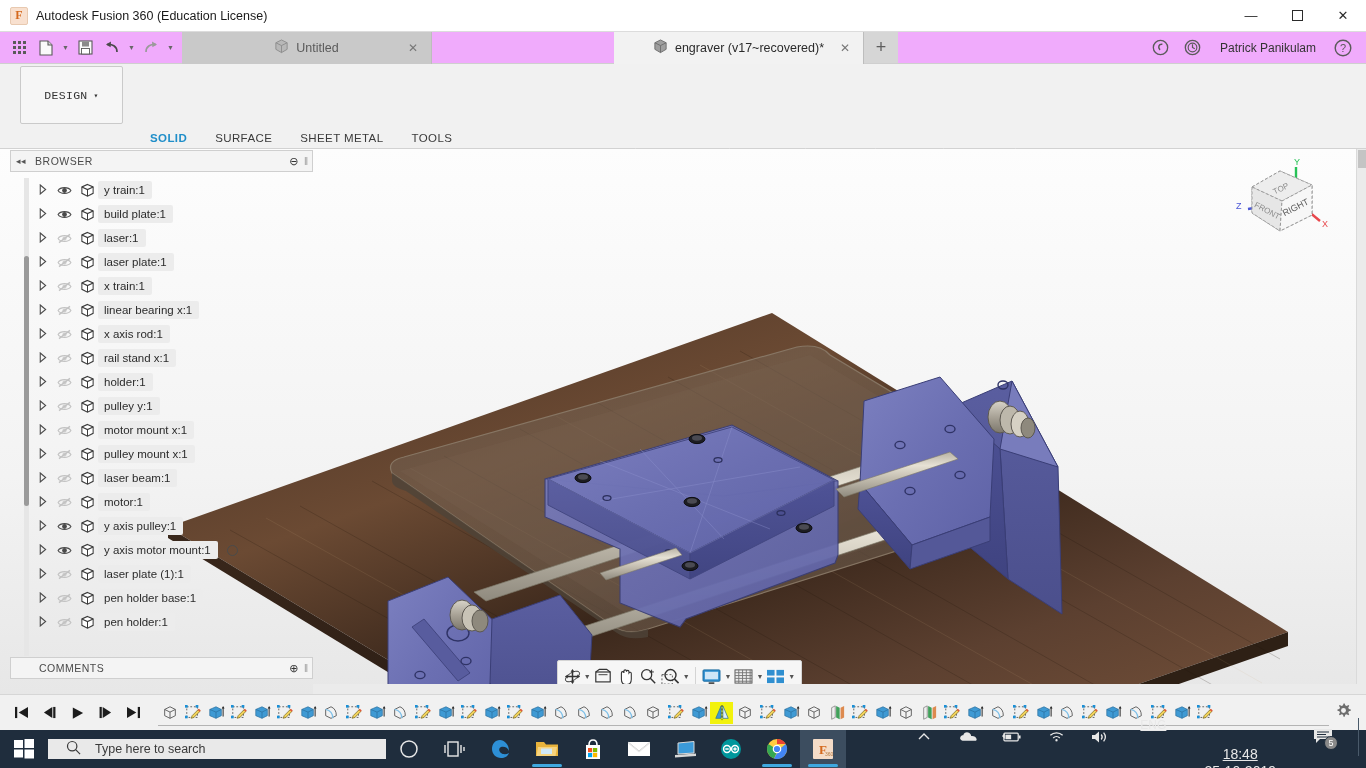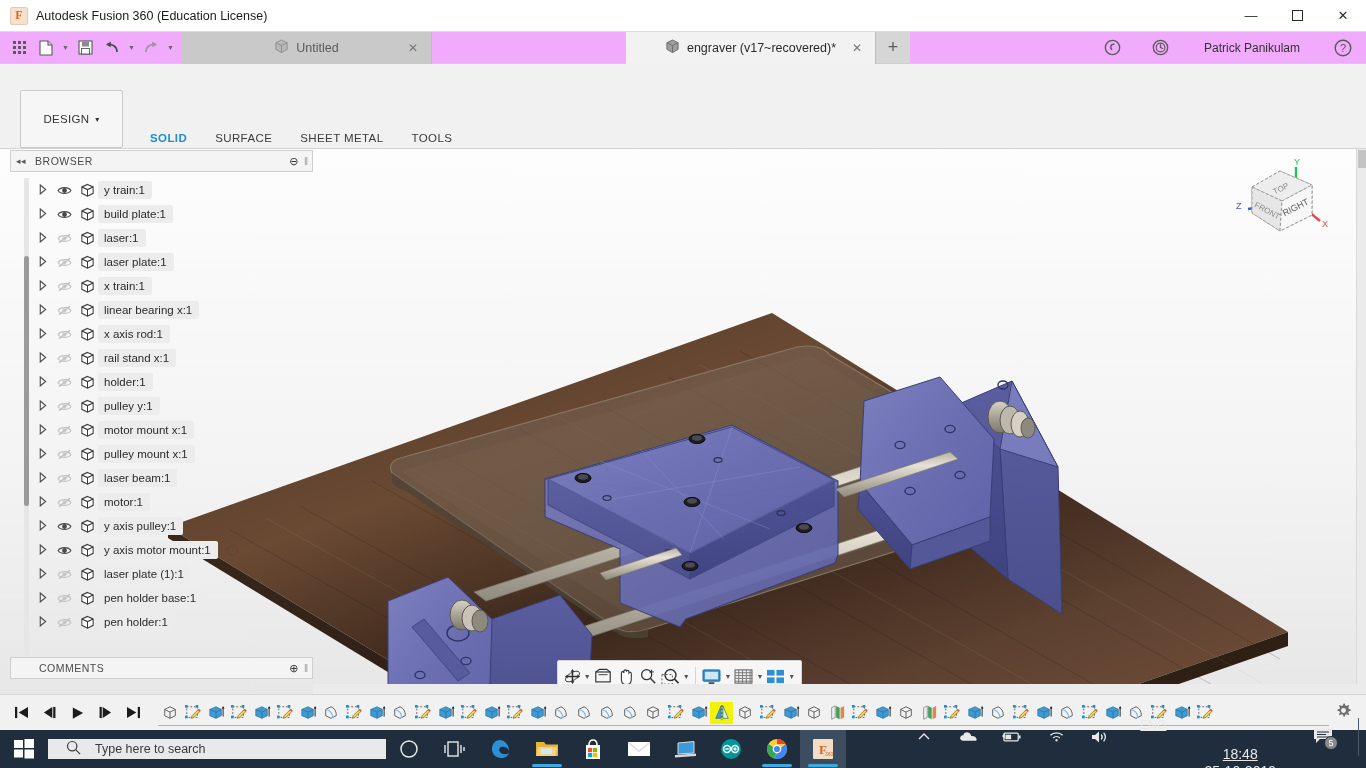--- a/index.html
+++ b/index.html
@@ -45,45 +45,45 @@
     font-size: 7px; color:#666; }
   .grid9 { display: grid; grid-template-columns: repeat(3,3px); grid-template-rows: repeat(3,3px);
     gap: 2px; }
   .grid9 i { background: #5a5a5a; display:block; width:3px; height:3px; }
 
   .doc-tab {
     min-width: 250px; height: 32px; display: flex; align-items: center; justify-content: center;
     position: relative; font-size: 12.5px; color: #5a5a5a; padding: 0 30px;
     background: #c9c9c9; border-right: 1px solid #bdbdbd;
   }
-  .doc-tab.active { background: #f2f2f2; color: #2b2b2b; margin-left: 12px; }
+  .doc-tab.active { background: #f2f2f2; color: #2b2b2b; }
   .doc-tab .cube-ico { margin-right: 7px; }
   .doc-tab .x {
     position: absolute; right: 10px; top: 8px; width: 16px; height: 16px;
     display: flex; align-items: center; justify-content: center; font-size: 12px; color: #777;
   }
   .tab-spacer { flex: 0 0 182px; }
   .tab-plus {
     width: 34px; display: flex; align-items: center; justify-content: center;
     font-size: 18px; color: #5d5d5d; background: #d6d6d6;
   }
-  .tab-right { margin-left: auto; display: flex; align-items: center; gap: 18px; padding-right: 8px; }
+  .tab-right { margin-left: auto; display: flex; align-items: center; gap: 2px; padding-right: 8px; }
   .tr-ico { width: 30px; height: 32px; display:flex; align-items:center; justify-content:center; color:#555; }
   .user-name { font-size: 12px; color: #333; padding: 0 10px; }
 
   
   .ribbon {
     position: absolute; left: 0; top: 64px; width: 1366px; height: 85px;
     background: #f1f1f1; border-bottom: 1px solid #d2d2d2;
   }
   .design-box {
-    position: absolute; left: 20px; top: 26px; width: 103px; height: 58px;
+    position: absolute; left: 20px; top: 2px; width: 103px; height: 58px;
     border: 1px solid #cacaca; background: #f6f6f6; border-radius: 2px;
     display: flex; align-items: center; justify-content: center;
-    font-size: 11.5px; color: #333; letter-spacing: .3px;
+    font-size: 11.5px; color: #333; letter-spacing: .3px; font-family: Liberation Mono, monospace;
   }
   .wtabs { position: absolute; left: 136px; top: 66px; display: flex; gap: 0; }
   .wtab {
     font-size: 11.5px; color: #3a3a3a; padding: 2px 14px 5px 14px; letter-spacing: .4px;
   }
   .wtab.active { color: #1f8ec9; border-bottom: 3px solid #1f8ec9; font-weight: 600; }
 
   .panels { position: absolute; left: 130px; top: 84px; display: flex; align-items: flex-start; height: 64px;}
   .panel { display: flex; flex-direction: column; align-items: center; height: 64px; padding: 0 6px;
            border-right: 1px solid #d9d9d9; }

